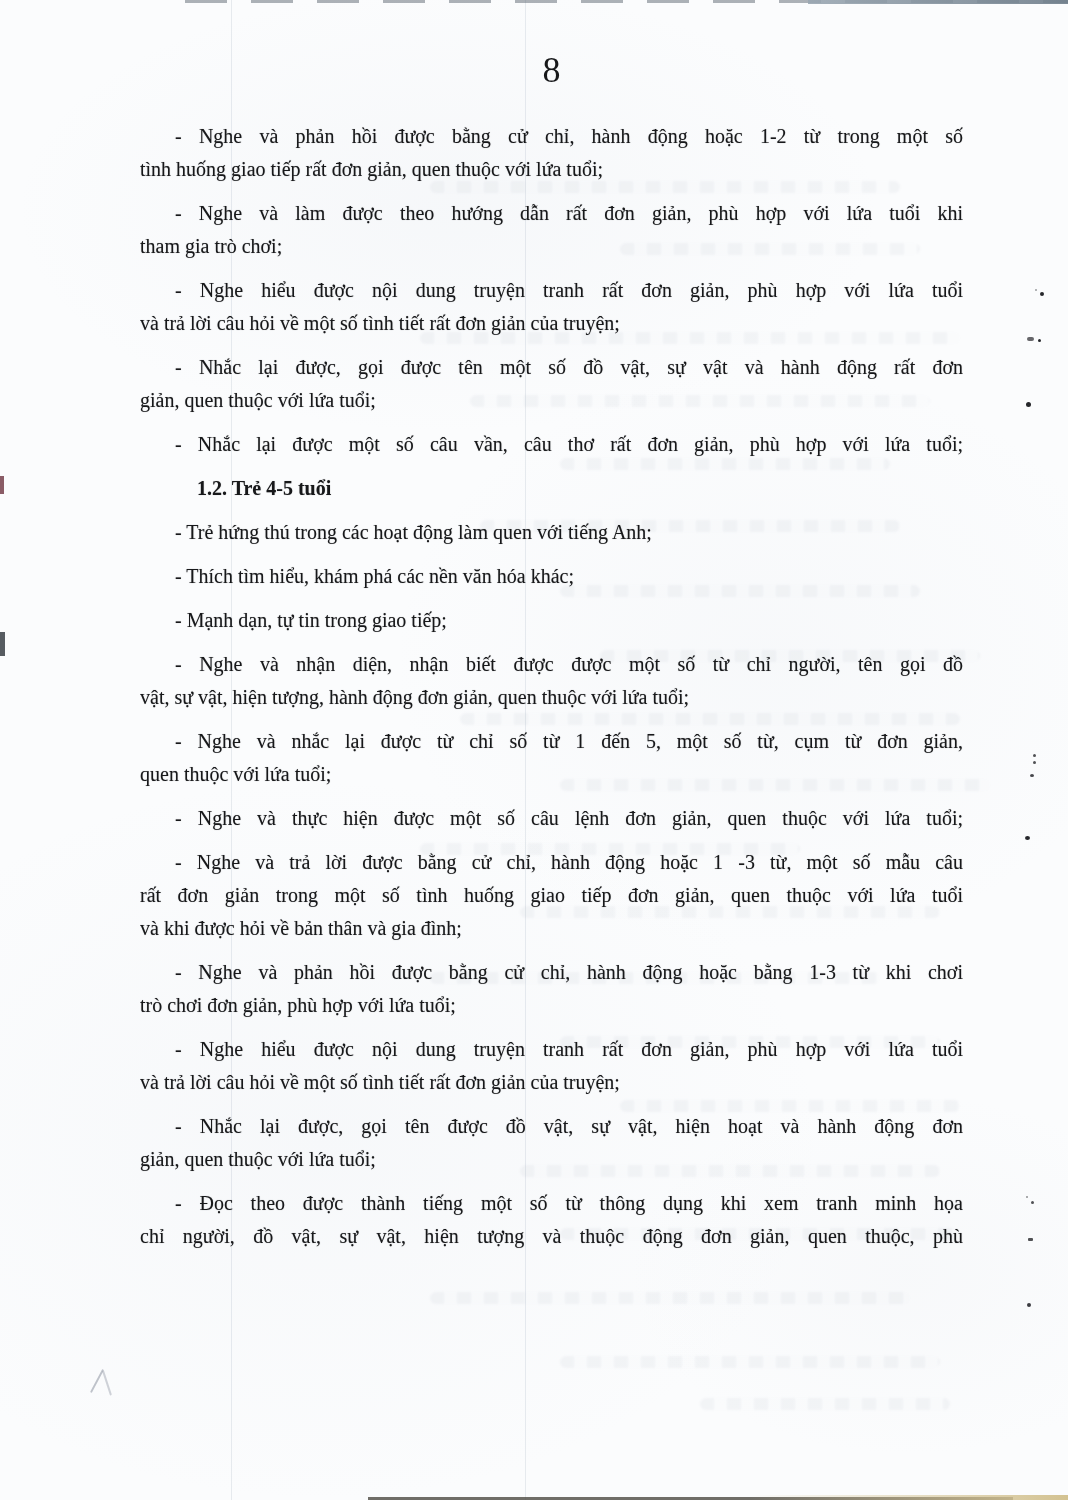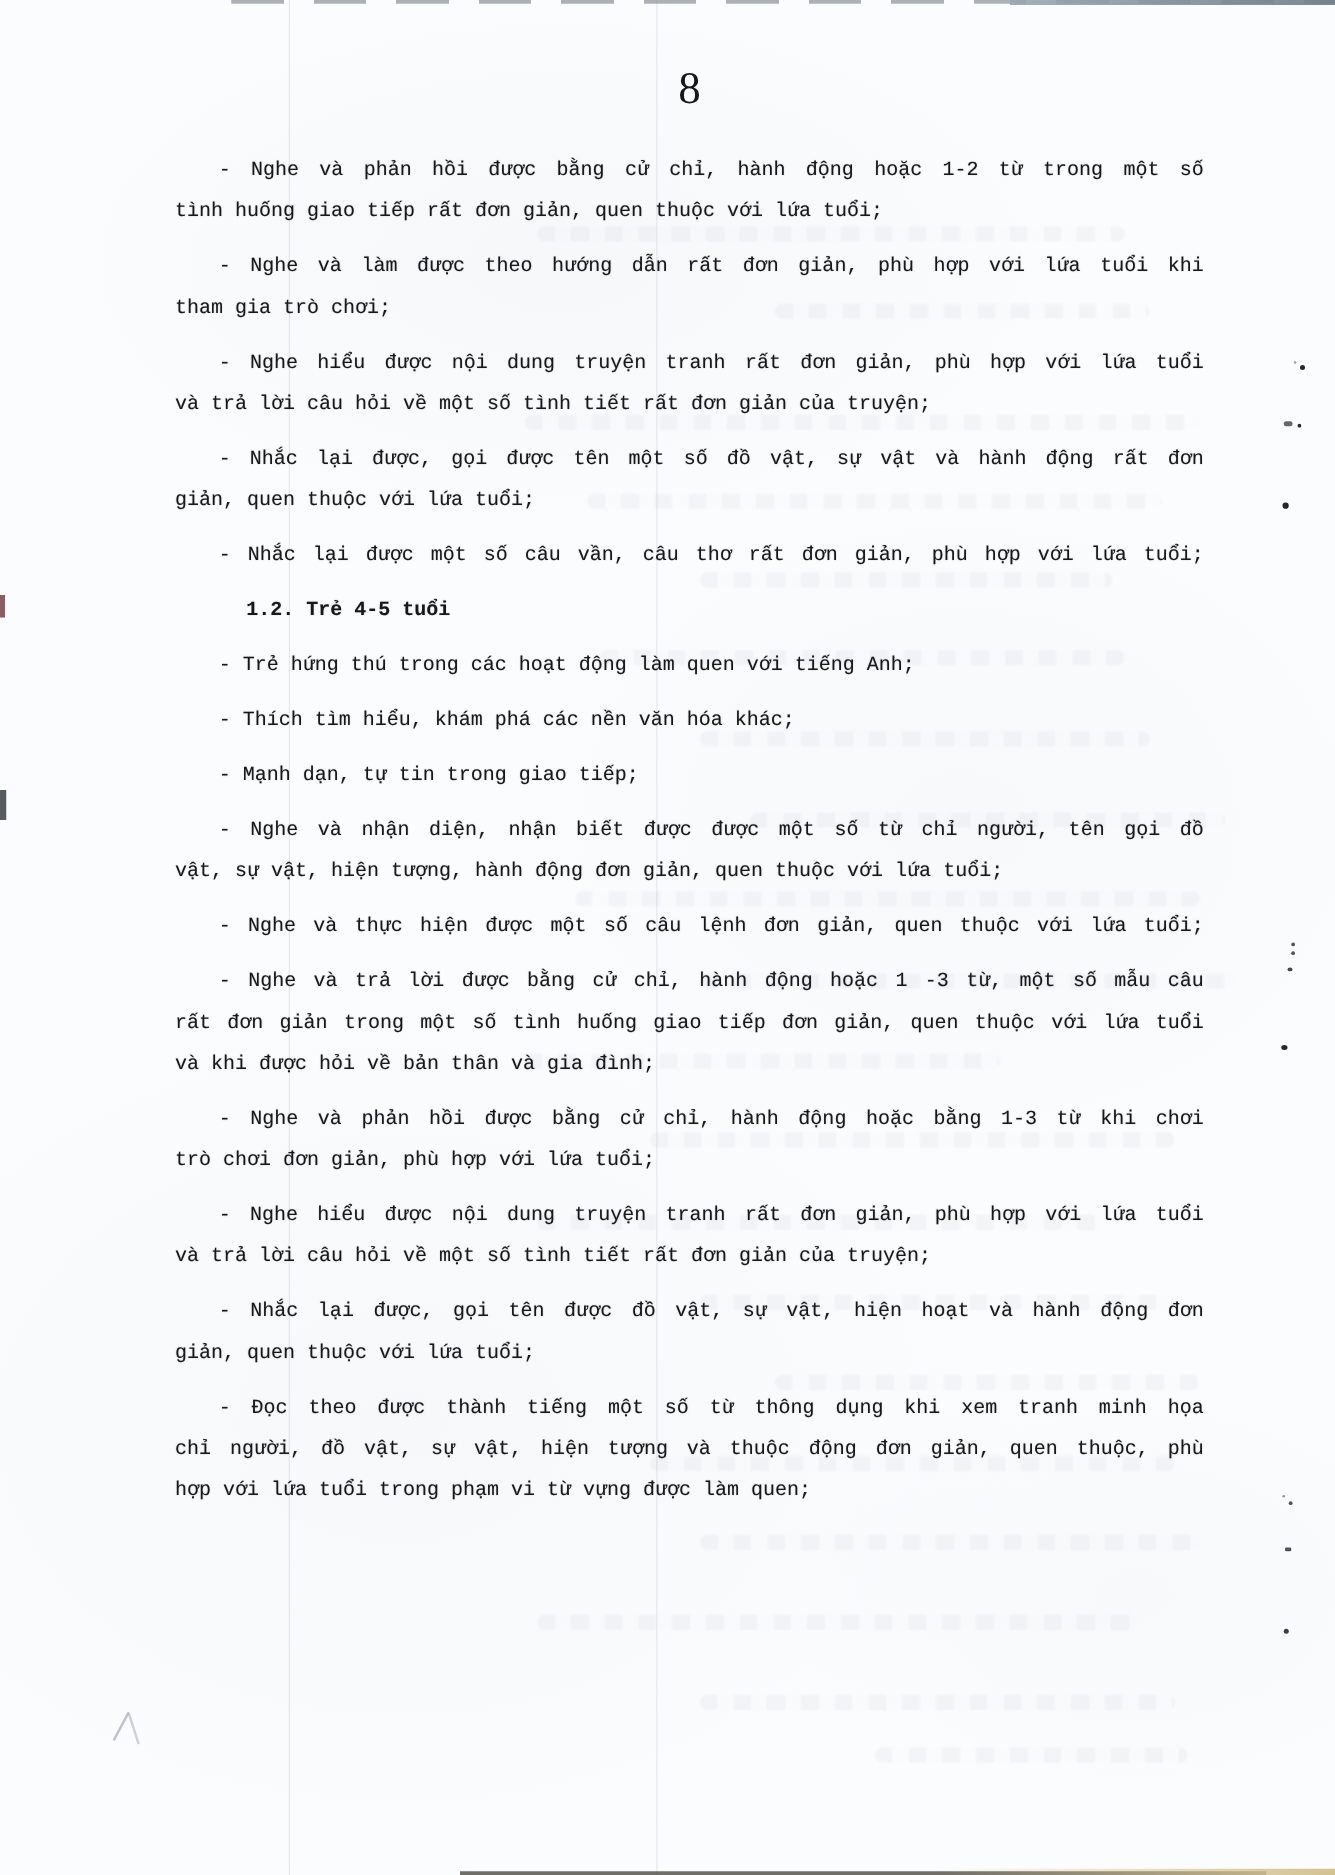--- a/index.html
+++ b/index.html
@@ -20,25 +20,24 @@
   .crease.c2{left:525px;}
 
   .page-number{
     position:absolute;left:140px;top:50px;width:823px;
     text-align:center;font-size:36px;line-height:40px;
   }
 
   .content{position:absolute;left:140px;top:120px;width:823px;}
   .block{margin:0 0 11px 0;}
   .line{
-    font-size:16px;line-height:33px;
+    font-size:20px;line-height:33px;
     text-align:justify;text-align-last:justify;
     white-space:nowrap;overflow:hidden;
     text-shadow:0 0 1px rgba(25,25,28,.35);
-    font-family:Liberation Mono, monospace;
   }
   .line.first{text-indent:35px;}
   .line.last{text-align-last:left;}
   .line.jlast{text-align-last:justify;}
   .block.heading .line{font-weight:bold;text-indent:57px;}
 
   
   .speck{position:absolute;background:#26272b;border-radius:50%;}
   .top-edge-line{
     position:absolute;left:185px;top:0;width:883px;height:3px;opacity:.5;
@@ -147,20 +146,24 @@
         <div class="line first last">- Thích tìm hiểu, khám phá các nền văn hóa khác;</div>
       </div>
       <div class="block para">
         <div class="line first last">- Mạnh dạn, tự tin trong giao tiếp;</div>
       </div>
       <div class="block para">
         <div class="line first">- Nghe và nhận diện, nhận biết được được một số từ chỉ người, tên gọi đồ</div>
         <div class="line last">vật, sự vật, hiện tượng, hành động đơn giản, quen thuộc với lứa tuổi;</div>
       </div>
       <div class="block para">
+        <div class="line first">- Nghe và nhắc lại được từ chỉ số từ 1 đến 5, một số từ, cụm từ đơn giản,</div>
+        <div class="line last">quen thuộc với lứa tuổi;</div>
+      </div>
+      <div class="block para">
         <div class="line first jlast">- Nghe và thực hiện được một số câu lệnh đơn giản, quen thuộc với lứa tuổi;</div>
       </div>
       <div class="block para">
         <div class="line first">- Nghe và trả lời được bằng cử chỉ, hành động hoặc 1 -3 từ, một số mẫu câu</div>
         <div class="line">rất đơn giản trong một số tình huống giao tiếp đơn giản, quen thuộc với lứa tuổi</div>
         <div class="line last">và khi được hỏi về bản thân và gia đình;</div>
       </div>
       <div class="block para">
         <div class="line first">- Nghe và phản hồi được bằng cử chỉ, hành động hoặc bằng 1-3 từ khi chơi</div>
         <div class="line last">trò chơi đơn giản, phù hợp với lứa tuổi;</div>
@@ -169,16 +172,15 @@
         <div class="line first">- Nghe hiểu được nội dung truyện tranh rất đơn giản, phù hợp với lứa tuổi</div>
         <div class="line last">và trả lời câu hỏi về một số tình tiết rất đơn giản của truyện;</div>
       </div>
       <div class="block para">
         <div class="line first">- Nhắc lại được, gọi tên được đồ vật, sự vật, hiện hoạt và hành động đơn</div>
         <div class="line last">giản, quen thuộc với lứa tuổi;</div>
       </div>
       <div class="block para">
         <div class="line first">- Đọc theo được thành tiếng một số từ thông dụng khi xem tranh minh họa</div>
         <div class="line">chỉ người, đồ vật, sự vật, hiện tượng và thuộc động đơn giản, quen thuộc, phù</div>
-        <div class="line last">hợp với lứa tuổi trong phạm vi từ vựng được làm quen;</div>
       </div>
     </main>
 </div>
 
 </body></html>

